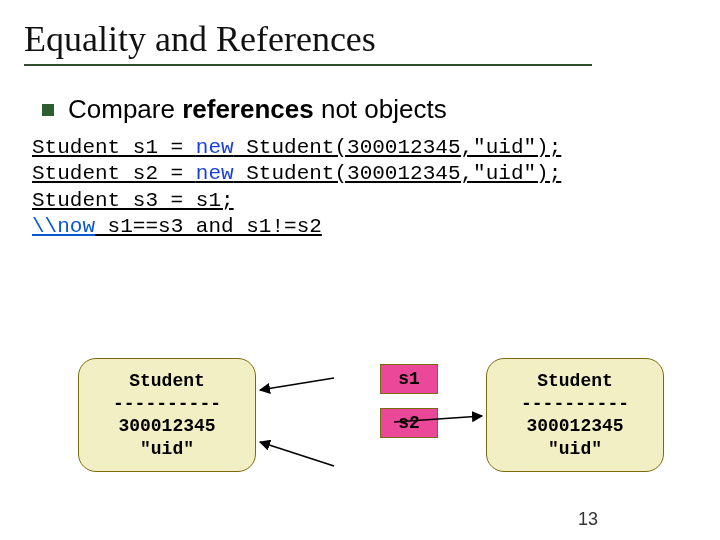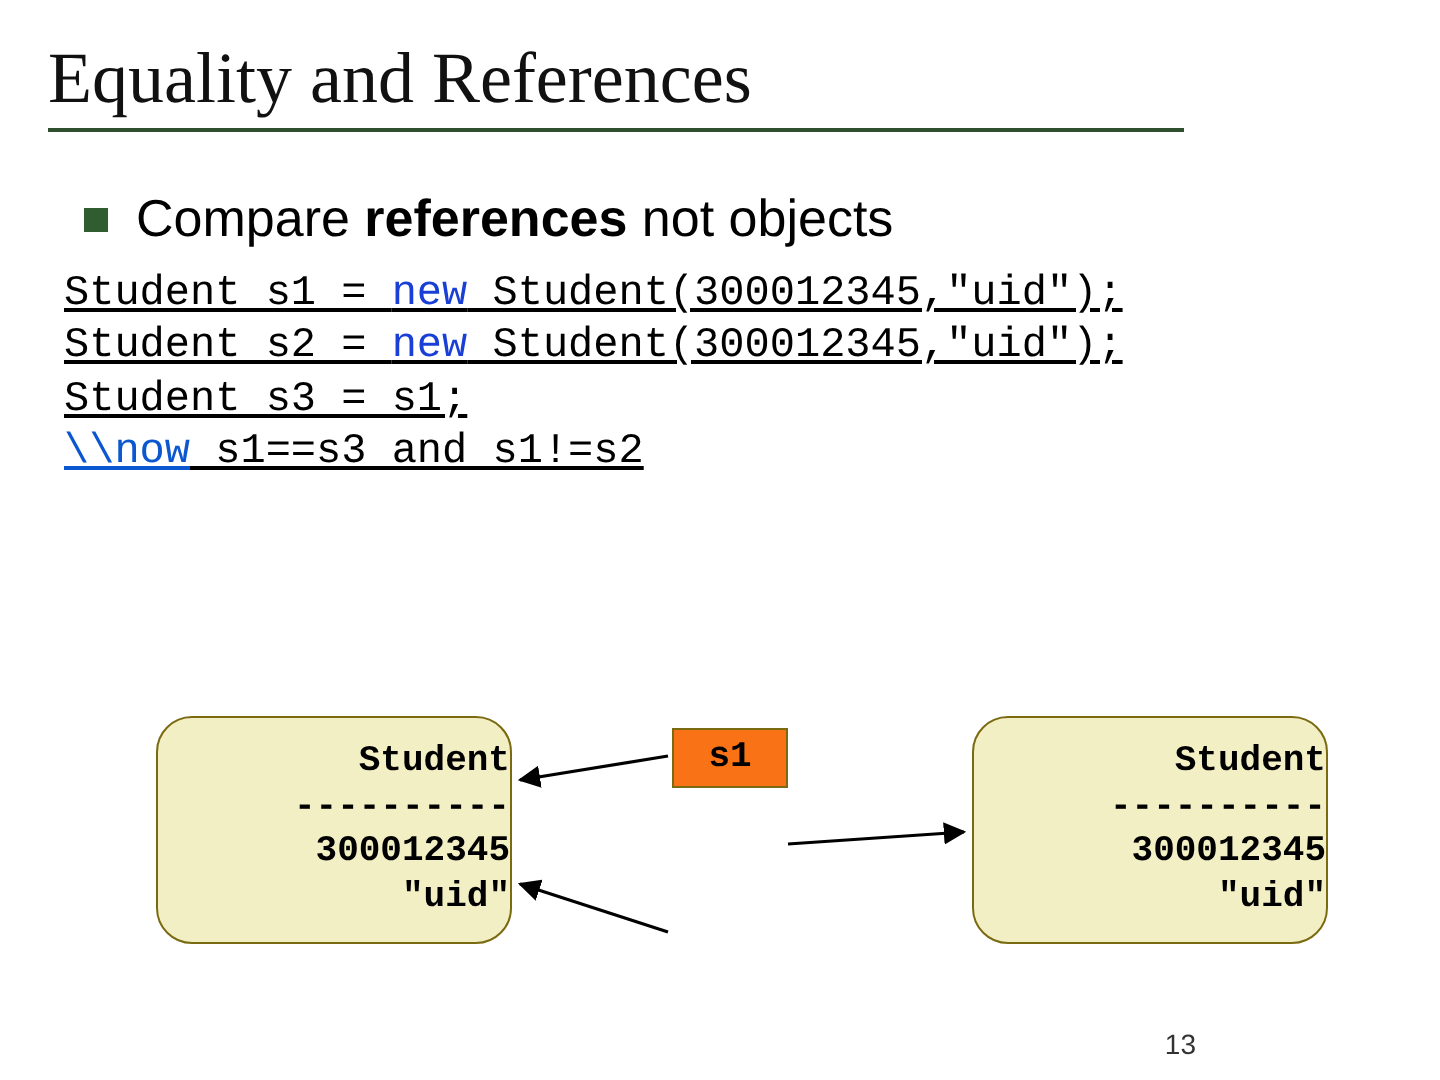--- a/index.html
+++ b/index.html
@@ -74,59 +74,60 @@
   .objbox {
     position: absolute;
     width: 176px;
     height: 112px;
     background: #f3efc4;
     border: 1.5px solid #7a6a12;
     border-radius: 18px;
     font-family: "Courier New", Courier, monospace;
     font-weight: bold;
     font-size: 18px;
-    text-align: right;
+    text-align: center;
     display: flex;
     flex-direction: column;
     justify-content: center;
     line-height: 1.25;
   }
   .objbox .line { display: block; }
   .ob-left  { left: 78px;  top: 12px; }
   .ob-right { left: 486px; top: 12px; }
 
   .refbox {
     position: absolute;
     width: 56px;
     height: 28px;
-    background: #f97316;
+    background: #ec4899;
     border: 1.5px solid #7a6a12;
     font-family: "Courier New", Courier, monospace;
     font-weight: bold;
     font-size: 18px;
     text-align: center;
     line-height: 28px;
+    margin-left: 44px;
   }
   .rb1 { left: 336px; top: 18px; }
   .rb2 { left: 336px; top: 62px; }
   .rb3 { left: 336px; top: 106px; }
 
   svg.arrows {
     position: absolute;
     left: 0; top: 0;
     width: 720px; height: 160px;
     pointer-events: none;
   }
 
   .pagenum {
     position: absolute;
     right: 18px;
     bottom: 10px;
     font-family: Arial, Helvetica, sans-serif;
-    font-size: 14px;
+    font-size: 18px;
     color: #333;
   }
 </style>
 </head>
 <body>
 
 <div class="slide">
   <h1 class="title">Equality and References</h1>
   <hr class="rule">
 
@@ -150,20 +151,21 @@
       <span class="line">"uid"</span>
     </div>
     <div class="objbox ob-right">
       <span class="line">Student</span>
       <span class="line">----------</span>
       <span class="line">300012345</span>
       <span class="line">"uid"</span>
     </div>
 
     <div class="refbox rb1">s1</div>
+    <div class="refbox rb2">s2</div>
 
     <svg class="arrows">
       <defs>
         <marker id="ah" viewBox="0 0 10 10" refX="9" refY="5" markerWidth="7" markerHeight="7" orient="auto-start-reverse">
           <path d="M 0 0 L 10 5 L 0 10 z" fill="#000"></path>
         </marker>
       </defs>
       <line x1="334" y1="32" x2="260" y2="44" stroke="#000" stroke-width="1.6" marker-end="url(#ah)"></line>
       <line x1="334" y1="120" x2="260" y2="96" stroke="#000" stroke-width="1.6" marker-end="url(#ah)"></line>
       <line x1="394" y1="76" x2="482" y2="70" stroke="#000" stroke-width="1.6" marker-end="url(#ah)"></line>

